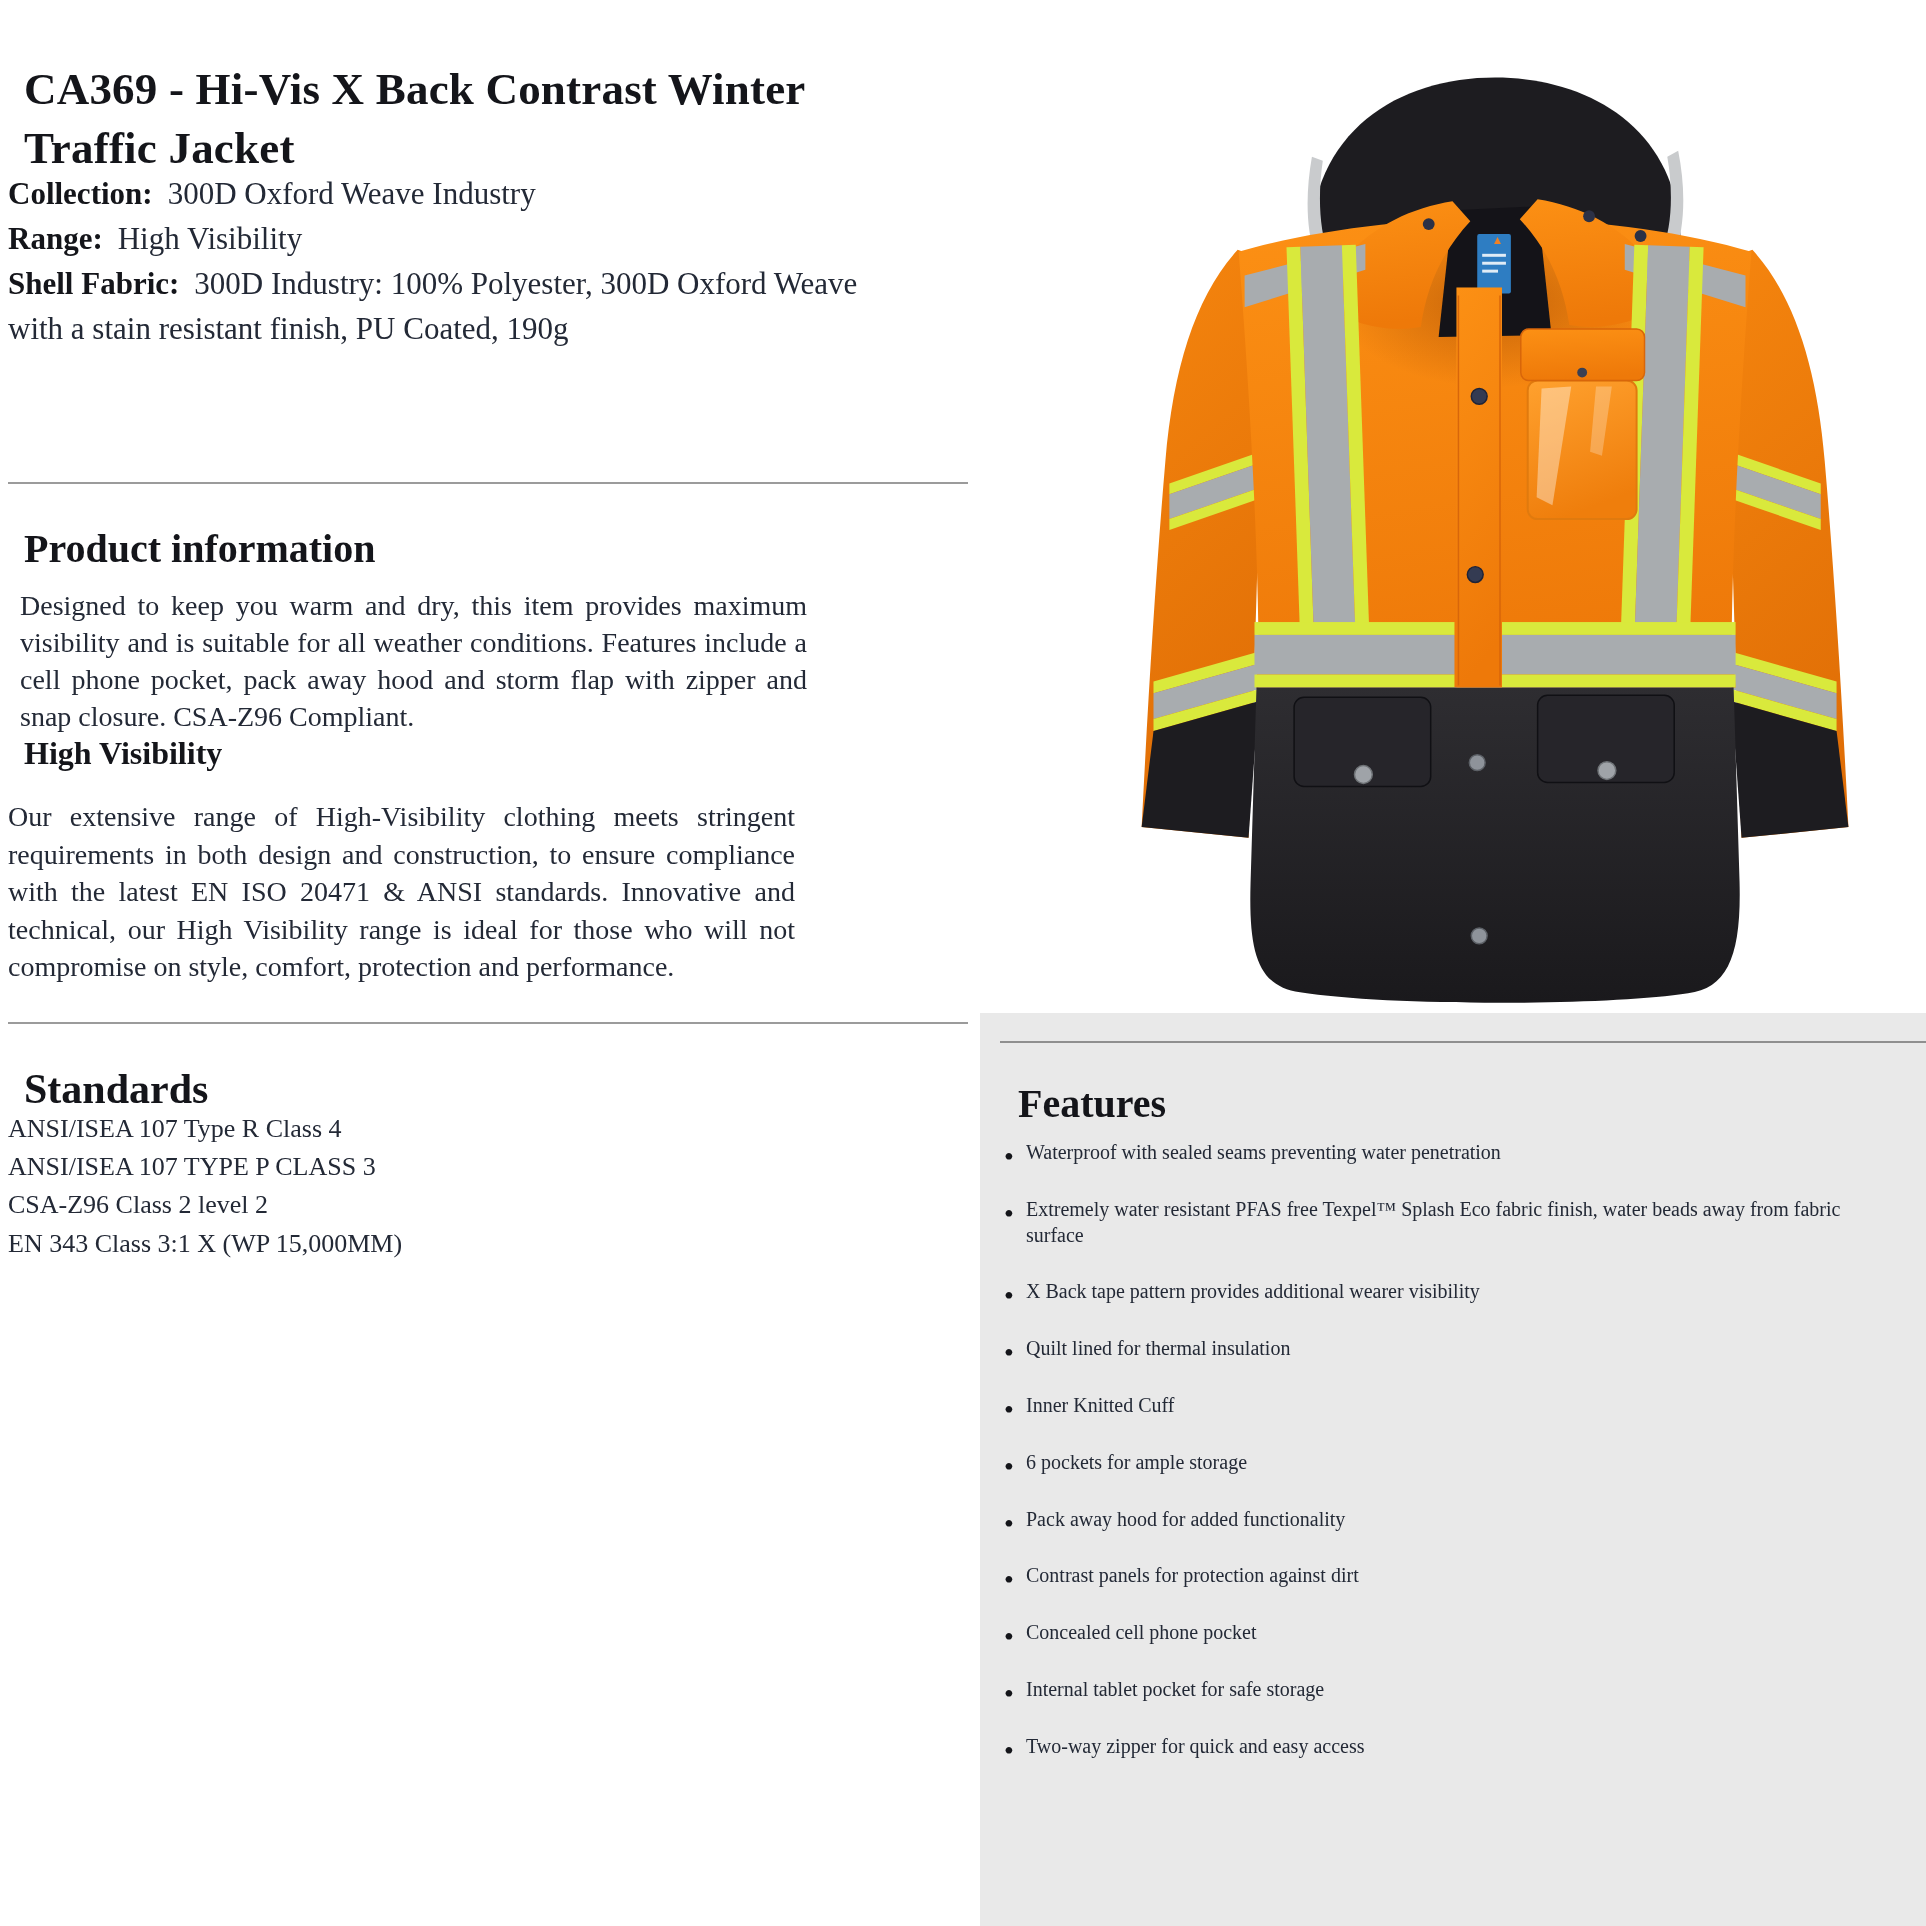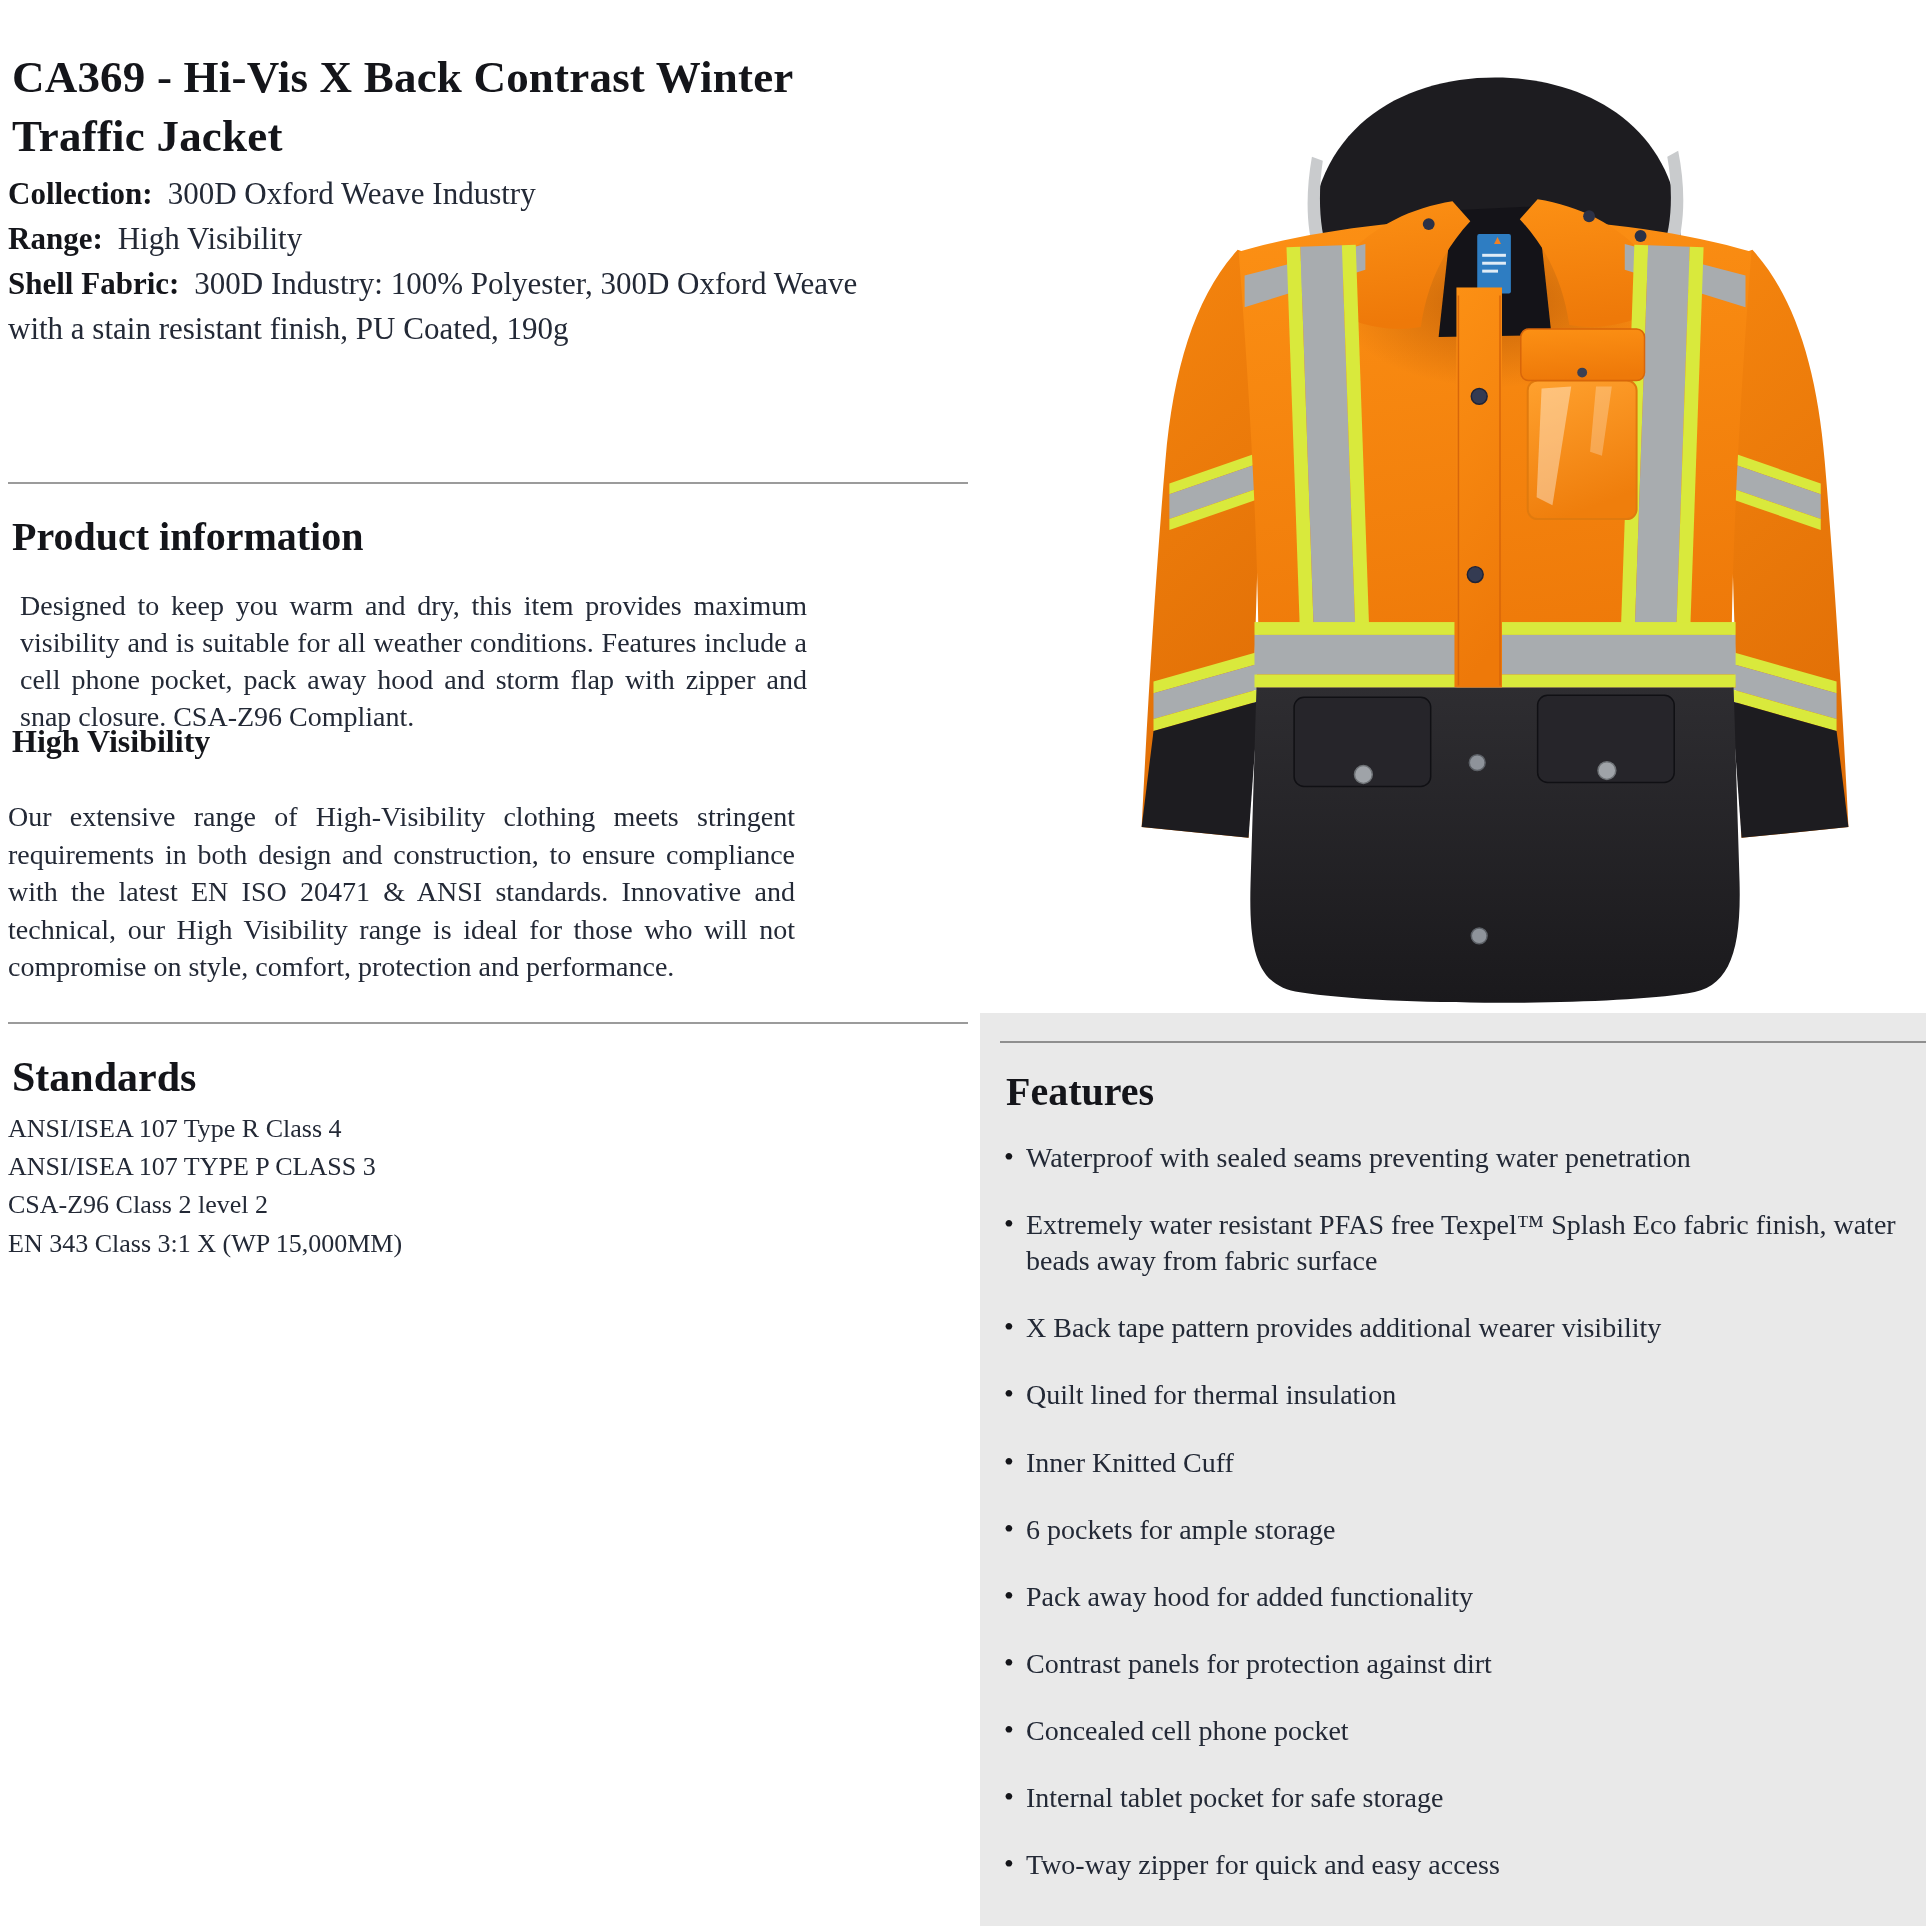--- a/index.html
+++ b/index.html
@@ -1,36 +1,36 @@
 <!DOCTYPE html>
 <html style="--text: #232936; --heading: #14151a; --rule: #9b9b9b; --box-bg: #e9e9e9; --orange: #F5830E; --orange-dark: #D8660A; --lime: #D9E93C; --silver: #A8ACAF; --silver-light: #C9CBCD; --fabric-black: #1d1c20; --tag-blue: #2E7DC2;"><head>
 <meta charset="utf-8">
 <style>
   html,body{margin:0;padding:0;background:#ffffff;}
   .page{position:relative;width:1927px;height:1927px;background:#fff;overflow:hidden;
         font-family:"Liberation Serif",serif;color:var(--text,#232936);}
   .abs{position:absolute;}
-  h1,h2,h3{margin:4px;font-weight:bold;color:var(--heading,#121316);}
+  h1,h2,h3{margin:16px;font-weight:bold;color:var(--heading,#121316);}
   #title{left:8px;top:44px;width:838px;font-size:45px;line-height:1.30;letter-spacing:0.2px;}
   #specs{left:8px;top:172px;width:851px;font-size:31px;line-height:1.45;}
   .spec-label{font-weight:bold;margin-right:15px;color:var(--heading,#121316);}
   .rule{left:8px;width:960px;height:2px;background:var(--rule,#9b9b9b);}
   #rule1{top:482px;} #rule2{top:1022px;}
   #pi-heading{left:8px;top:509px;font-size:40px;}
   #pi-body{left:20px;top:560px;width:787px;font-size:28px;line-height:1.32;text-align:justify;}
   #hv-heading{left:8px;top:719px;font-size:32px;}
   #hv-body{left:8px;top:770px;width:787px;font-size:28px;line-height:1.34;text-align:justify;}
   #std-heading{left:8px;top:1049px;font-size:42px;}
   #std-list{left:8px;top:1113px;width:851px;font-size:26px;line-height:1.24;}
   #std-list div{margin-bottom:6px;}
   #features-box{left:980px;top:1013px;width:946px;height:1024px;background:var(--box-bg,#e9e9e9);}
   #features-rule{position:absolute;left:20px;right:0;top:28px;height:2px;background:#8f8f8f;}
   #features-heading{position:absolute;left:22px;top:51px;font-size:40px;}
   #features-list{position:absolute;left:22px;top:127px;right:28px;list-style:none;margin:0;padding:0;}
-  #features-list li{position:relative;padding-left:24px;margin-bottom:31px;font-size:28px;line-height:1.29;}
+  #features-list li{position:relative;padding-left:24px;margin-bottom:31px;font-size:20px;line-height:1.29;}
   #features-list li::before{content:"\2022";position:absolute;left:2px;top:-1px;font-size:28px;color:var(--heading,#121316);}
   #jacket{left:995px;top:40px;width:911px;height:980px;}
 </style>
 </head>
 <body>
 
 <div class="page">
 
   <h1 class="abs" id="title">CA369 - Hi-Vis X Back Contrast Winter Traffic Jacket</h1>
 

